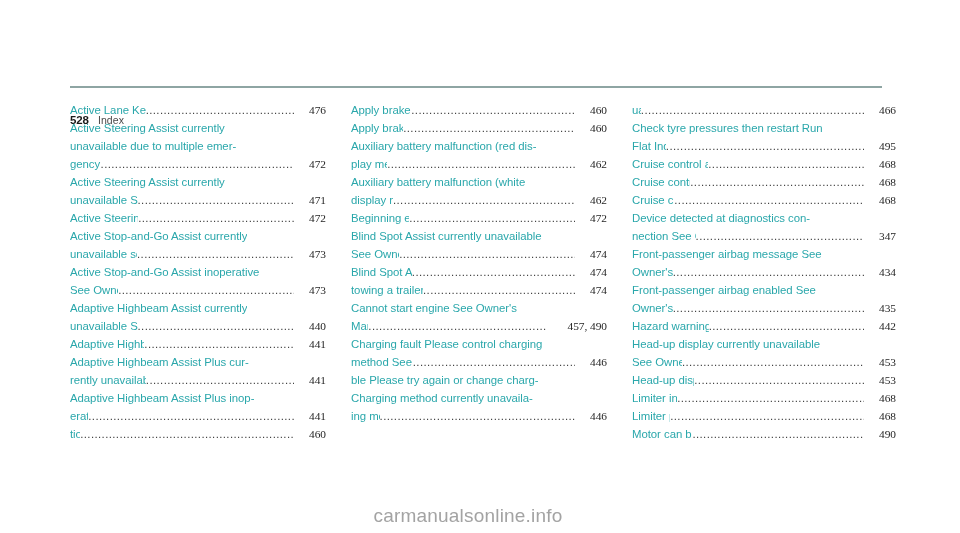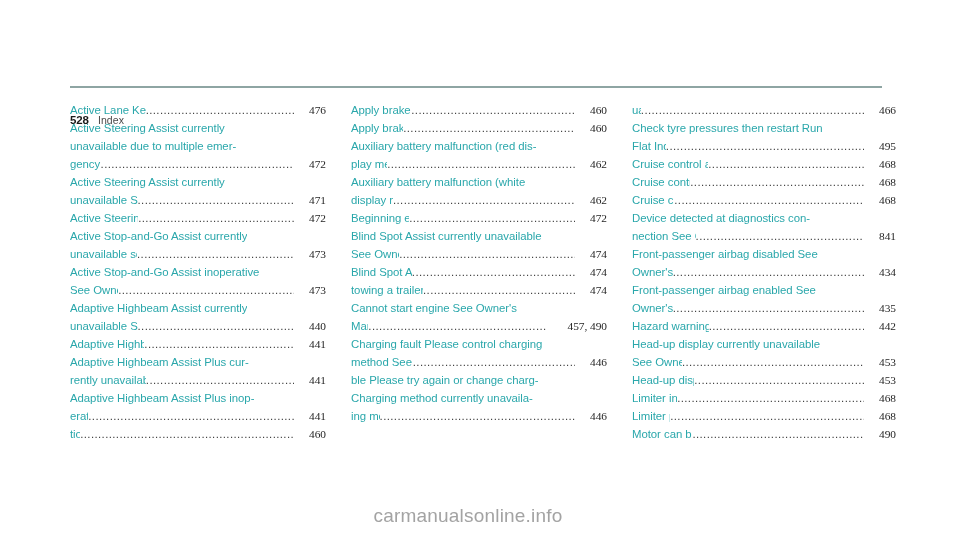--- a/index.html
+++ b/index.html
@@ -391,26 +391,26 @@
             <span class="pagenum">468</span>
           </div>
         </div>
         <div class="entry">
           <div class="line cont">
             <span class="txt">Device detected at diagnostics con-</span>
           </div>
           <div class="line">
             <span class="txt">nection See Owner's Manual</span>
             <span class="leader"></span>
-            <span class="pagenum">841</span>
-          </div>
-        </div>
-        <div class="entry">
-          <div class="line cont">
-            <span class="txt">Front-passenger airbag disabled See</span>
+            <span class="pagenum">347</span>
+          </div>
+        </div>
+        <div class="entry">
+          <div class="line cont">
+            <span class="txt">Front-passenger airbag message See</span>
           </div>
           <div class="line">
             <span class="txt">Owner's Manual</span>
             <span class="leader"></span>
             <span class="pagenum">434</span>
           </div>
         </div>
         <div class="entry">
           <div class="line cont">
             <span class="txt">Front-passenger airbag enabled See</span>

